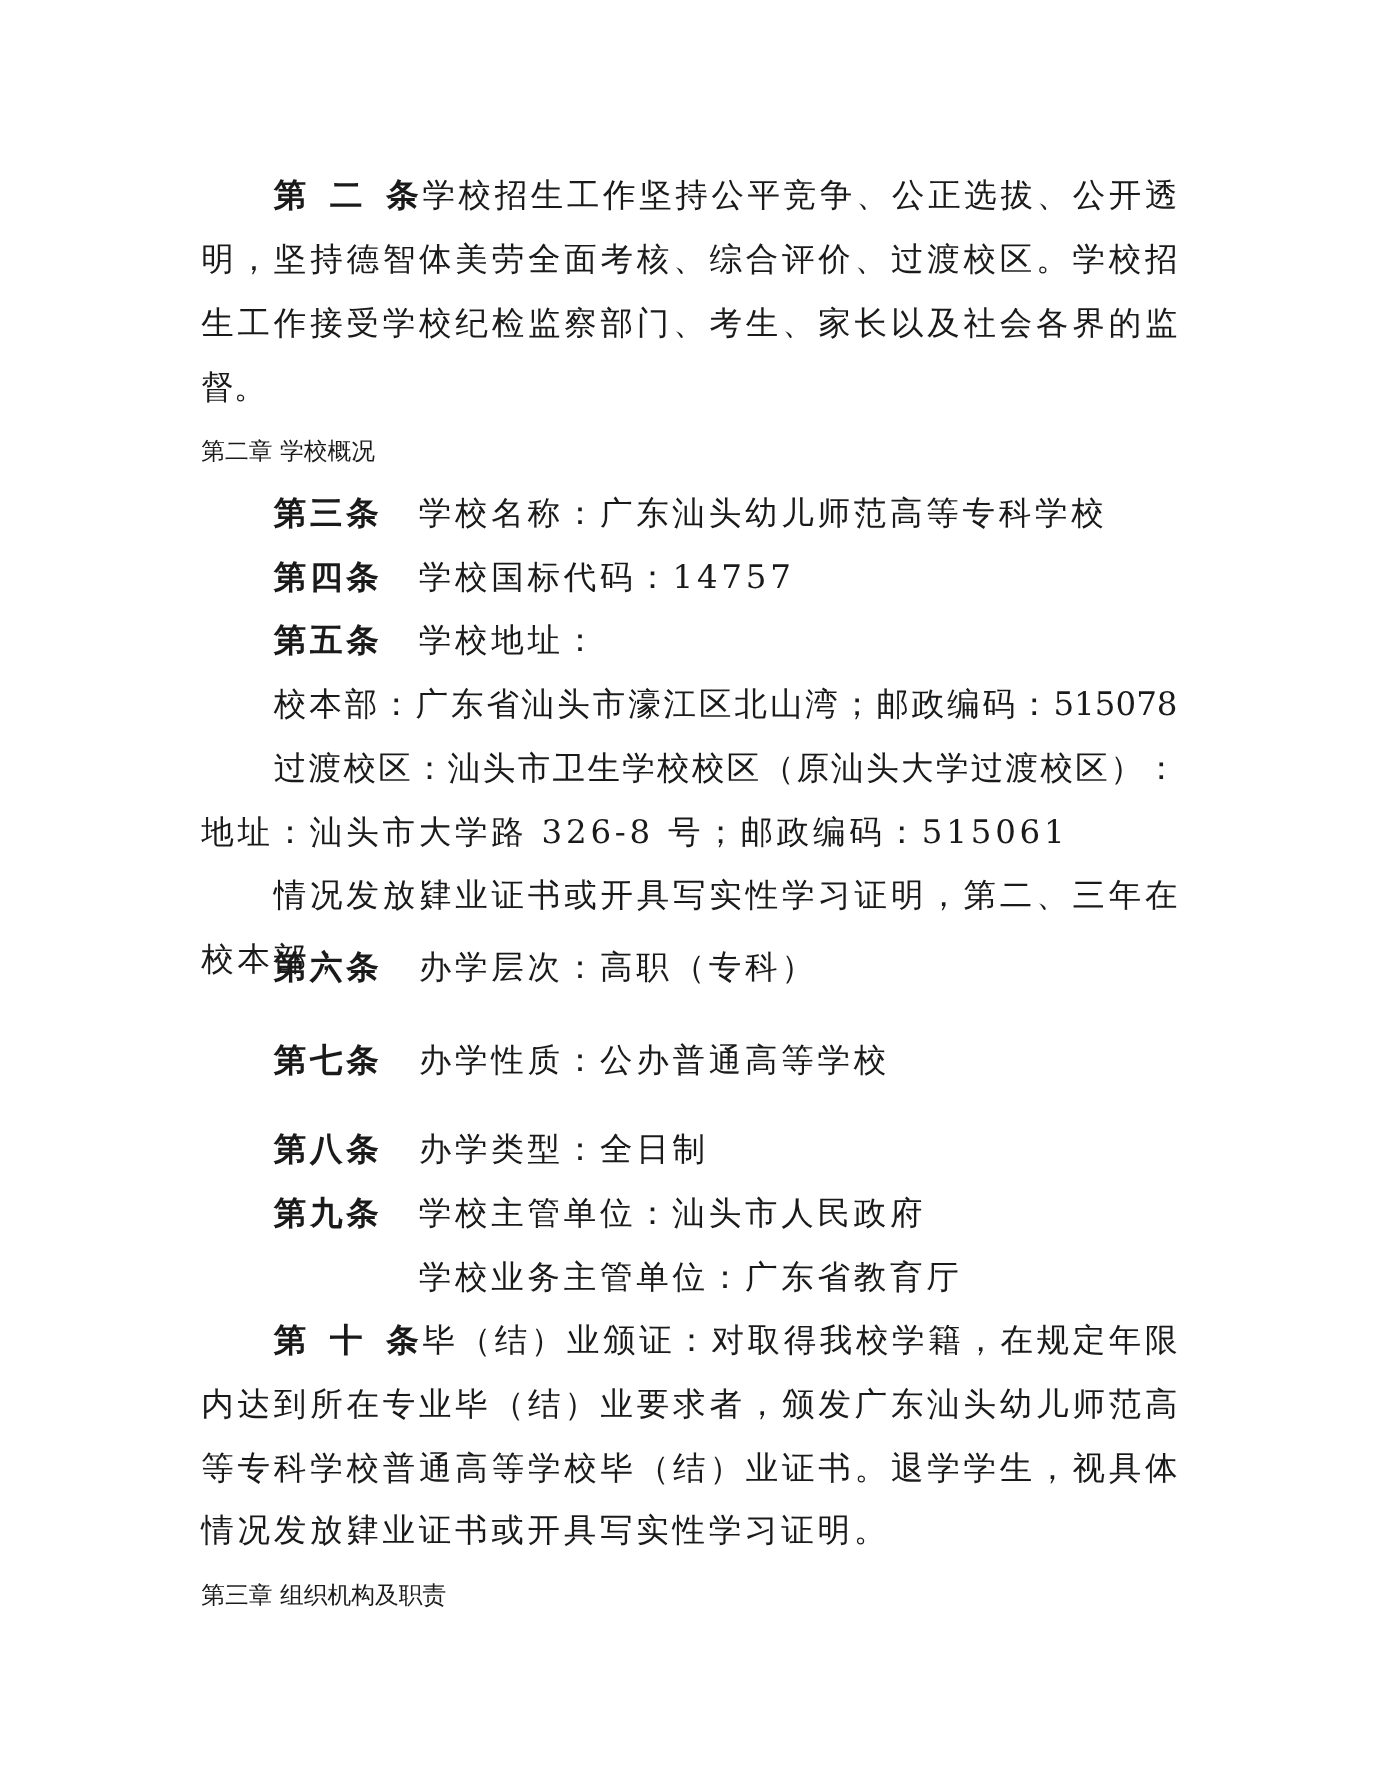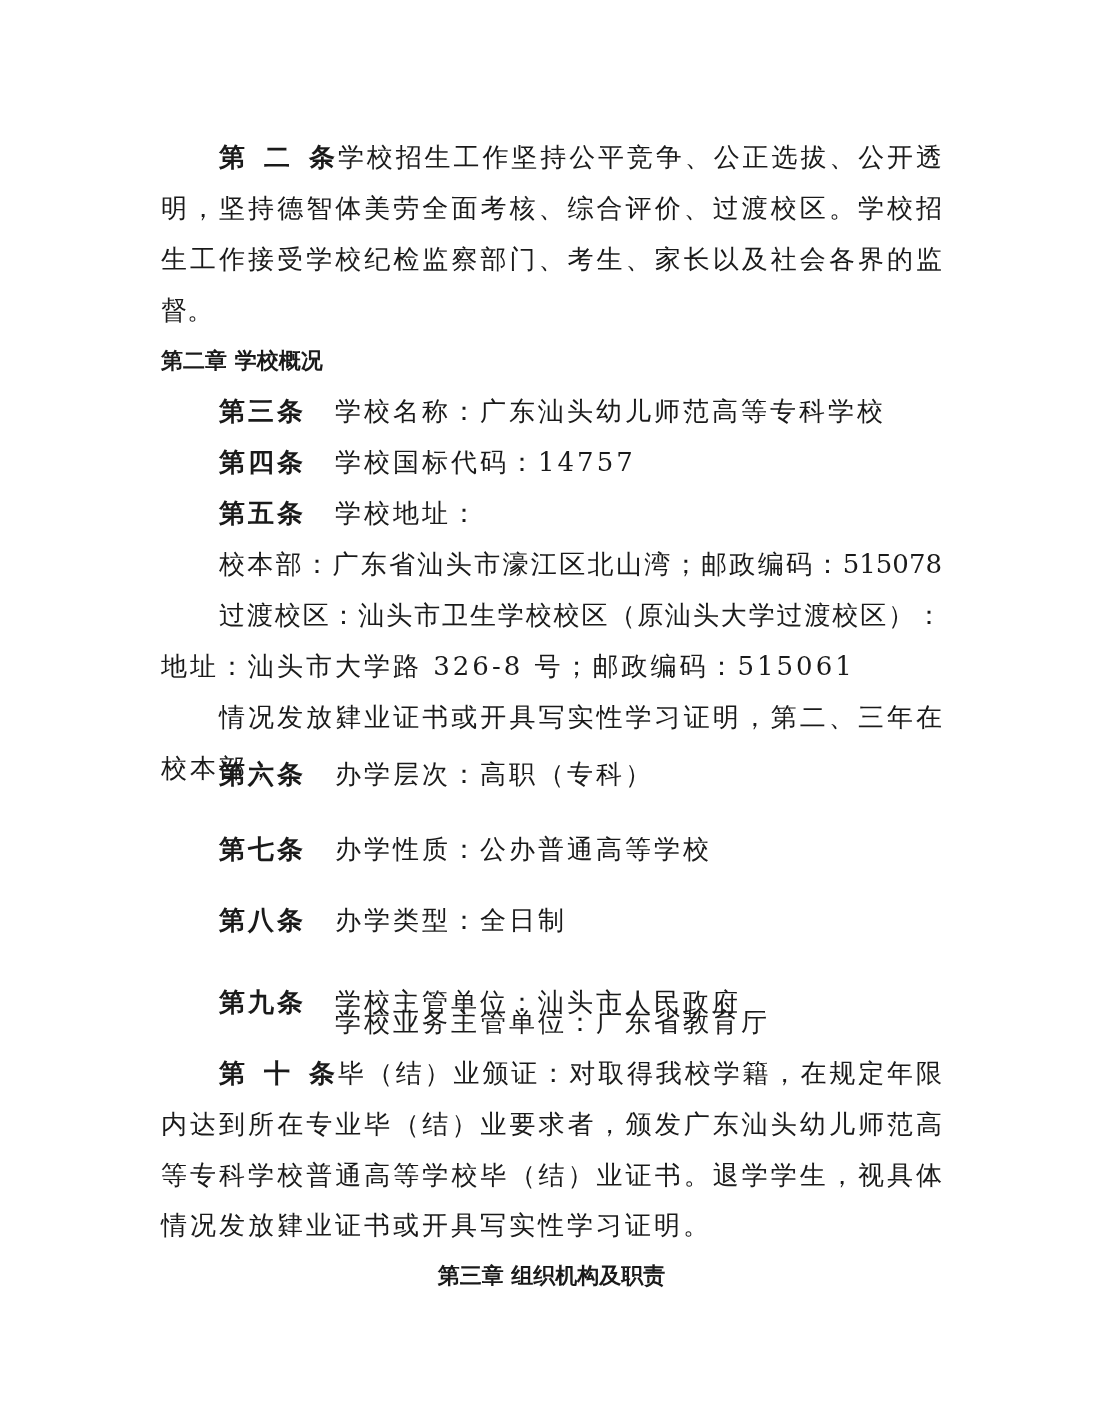--- a/index.html
+++ b/index.html
@@ -5,22 +5,22 @@
   html, body { margin: 0; padding: 0; background: #ffffff; }
   body { width: 1100px; height: 1422px; position: relative; overflow: hidden;
          font-family: "DejaVu Serif", "Liberation Serif", serif; color: #1a1a1a; }
   .line { position: absolute; left: 161px; width: 781px; height: 40px; line-height: 40px;
           font-size: 26px; white-space: nowrap; }
   .just { text-align: justify; text-align-last: justify; }
   .ind { left: 219px; width: 723px; }
   .ind2 { left: 335px; width: 607px; }
   .b { font-family: "DejaVu Sans", "Liberation Sans", sans-serif; font-weight: bold; }
   .art { display: inline-block; width: 116px; }
-  .chap { font-family: "DejaVu Sans", "Liberation Sans", sans-serif; font-weight: bold; font-size: 22px; }
-  .center { text-align: center; left: 161px; width: 781px; }
+  .chap { font-family: "DejaVu Sans", "Liberation Sans", sans-serif; font-weight: normal; font-size: 19px; }
+  .center { left: 161px; width: 781px; }
   .ls { letter-spacing: 3px; }
 </style>
 </head>
 <body>
 
 <div>
 
   <div class="line ind just" style="top:137px">
     <span class="b art">第二条</span><span>学校招生工作坚持公平竞争、公正选拔、公开透</span>
   </div>
@@ -52,21 +52,21 @@
   </div>
 
   <div class="line ind ls" style="top:829px">
     <span class="b art">第七条</span><span>办学性质：公办普通高等学校</span>
   </div>
 
   <div class="line ind ls" style="top:900px">
     <span class="b art">第八条</span><span>办学类型：全日制</span>
   </div>
 
-  <div class="line ind ls" style="top:982px">
+  <div class="line ind ls" style="top:951px">
     <span class="b art">第九条</span><span>学校主管单位：汕头市人民政府</span>
   </div>
   <div class="line ind2 ls" style="top:1002px">学校业务主管单位：广东省教育厅</div>
 
   <div class="line ind just" style="top:1053px">
     <span class="b art">第十条</span><span>毕（结）业颁证：对取得我校学籍，在规定年限</span>
   </div>
   <div class="line just" style="top:1104px">内达到所在专业毕（结）业要求者，颁发广东汕头幼儿师范高</div>
   <div class="line just" style="top:1155px">等专科学校普通高等学校毕（结）业证书。退学学生，视具体</div>
   <div class="line ls" style="top:1205px">情况发放肄业证书或开具写实性学习证明。</div>

